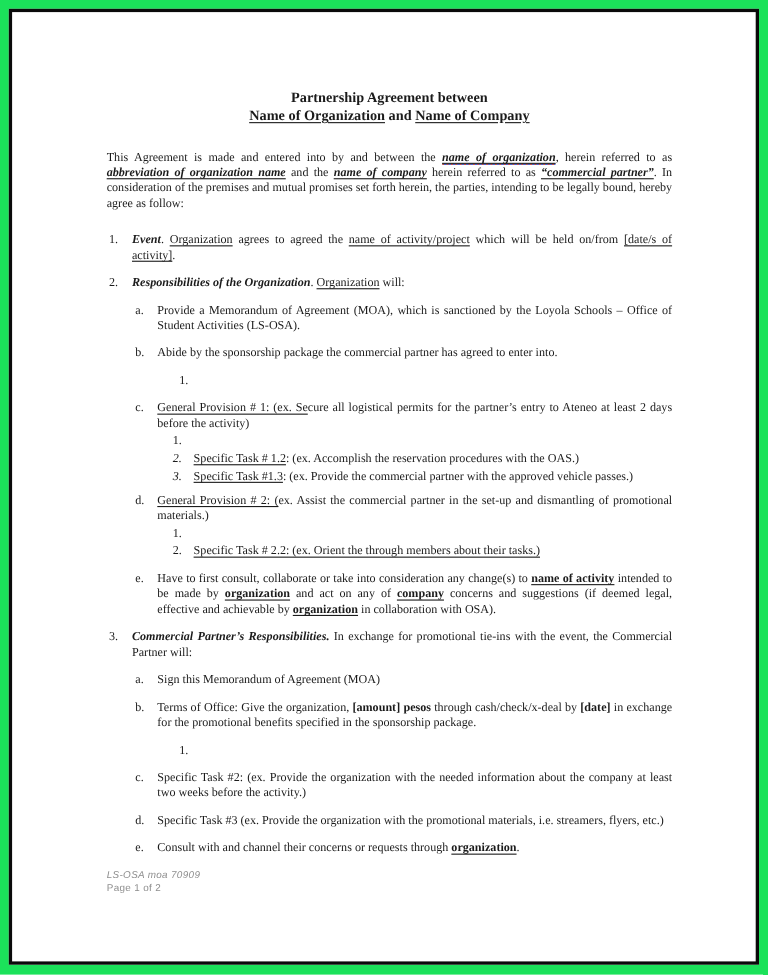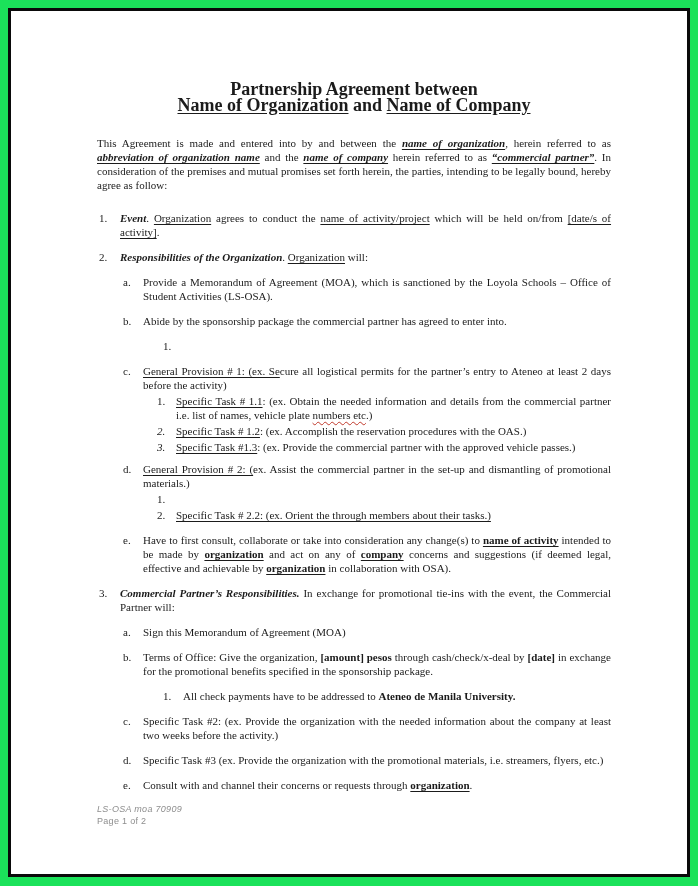--- a/index.html
+++ b/index.html
@@ -11,21 +11,21 @@
   }
   .frame{
     position:absolute;top:8px;left:8px;right:8px;bottom:9px;
     background:#ffffff;border:3px solid #0a0a0a;box-sizing:border-box;
     overflow:hidden;
   }
   .content{
     padding:70px 76px 0 86px;
     font-size:11px;line-height:14px;color:#1b1b1b;
   }
-  .title{text-align:center;font-size:18px;line-height:16px;margin-bottom:23px;}
+  .title{text-align:center;font-size:13px;line-height:16px;margin-bottom:23px;}
   .intro{text-align:justify;margin-bottom:19px;}
   
   .f-b{font-weight:bold;}
   .f-i{font-style:italic;}
   .f-u{text-decoration:underline;text-underline-offset:2px;}
   .f-r{text-decoration:underline wavy #c0392b;text-decoration-thickness:1px;text-underline-offset:2px;}
   .f-g{background-image:linear-gradient(90deg,#c94a3f 0 2px,#4a62c9 2px 4px);
        background-size:4px 1px;background-repeat:repeat-x;background-position:0 100%;
        padding-bottom:1px;}
   
@@ -61,21 +61,21 @@
     <div class="title">
       <div><span class="f-b">Partnership Agreement between</span></div>
       <div><span class="f-b f-u">Name of Organization</span><span class="f-b"> and </span><span class="f-b f-u">Name of Company</span></div>
     </div>
 
     <p class="intro"><span>This Agreement is made and entered into by and between the </span><span class="f-b f-i f-u f-g">name of organization</span><span>, herein referred to as </span><span class="f-b f-i f-u">abbreviation of organization name</span><span> and the </span><span class="f-b f-i f-u">name of company</span><span> herein referred to as </span><span class="f-b f-i f-u">“commercial partner”</span><span>. In consideration of the premises and mutual promises set forth herein, the parties, intending to be legally bound, hereby agree as follow:</span></p>
 
     <div>
         <div class="row ind-n1 mb-n">
           <span class="marker"><span>1.</span></span>
-          <div class="text"><span class="f-b f-i">Event</span><span>. </span><span class="f-u">Organization</span><span> agrees to conduct the </span><span class="f-u">name of activity/project</span><span> which will be held on/from </span><span class="f-u">[date/s of activity]</span><span>.</span></div>
+          <div class="text"><span class="f-b f-i">Event</span><span>. </span><span class="f-u">Organization</span><span> agrees to agreed the </span><span class="f-u">name of activity/project</span><span> which will be held on/from </span><span class="f-u">[date/s of activity]</span><span>.</span></div>
         </div>
         <div class="row ind-n1 mb-n">
           <span class="marker"><span>2.</span></span>
           <div class="text"><span class="f-b f-i">Responsibilities of the Organization</span><span>.  </span><span class="f-u">Organization</span><span> will:</span></div>
         </div>
         <div class="row ind-a mb-n">
           <span class="marker"><span>a.</span></span>
           <div class="text"><span>Provide a Memorandum of Agreement (MOA), which is sanctioned by the Loyola Schools – Office of Student Activities (LS-OSA).</span></div>
         </div>
         <div class="row ind-a mb-n">
@@ -84,21 +84,20 @@
         </div>
         <div class="row ind-n3b mb-n">
           <span class="marker"><span>1.</span></span>
         </div>
         <div class="row ind-a mb-s">
           <span class="marker"><span>c.</span></span>
           <div class="text"><span class="f-u">General Provision # 1: (ex. Se</span><span>cure all logistical permits for the partner’s entry to Ateneo at least 2 days before the activity)</span></div>
         </div>
         <div class="row ind-n3 mb-s">
           <span class="marker"><span>1.</span></span>
-          <div class="text"><span class="f-u">Specific Task # 1.1</span><span>: (ex. Obtain the needed information and details from the commercial partner i.e. list of names, vehicle plate </span><span class="f-r">numbers etc</span><span>.)</span></div>
         </div>
         <div class="row ind-n3 mb-s">
           <span class="marker"><span class="f-i">2.</span></span>
           <div class="text"><span class="f-u">Specific Task # 1.2</span><span>: (ex. Accomplish the reservation procedures with the OAS.)</span></div>
         </div>
         <div class="row ind-n3 mb-m">
           <span class="marker"><span class="f-i">3.</span></span>
           <div class="text"><span class="f-u">Specific Task #1.3</span><span>: (ex. Provide the commercial partner with the approved vehicle passes.)</span></div>
         </div>
         <div class="row ind-a mb-s">
@@ -123,21 +122,20 @@
         <div class="row ind-a mb-n">
           <span class="marker"><span>a.</span></span>
           <div class="text"><span>Sign this Memorandum of Agreement (MOA)</span></div>
         </div>
         <div class="row ind-a mb-n">
           <span class="marker"><span>b.</span></span>
           <div class="text"><span>Terms of Office: Give the organization, </span><span class="f-b">[amount] pesos</span><span> through cash/check/x-deal by </span><span class="f-b">[date]</span><span> in exchange for the promotional benefits specified in the sponsorship package.</span></div>
         </div>
         <div class="row ind-n3b mb-n">
           <span class="marker"><span>1.</span></span>
-          <div class="text"><span>All check payments have to be addressed to </span><span class="f-b">Ateneo de Manila University.</span></div>
         </div>
         <div class="row ind-a mb-n">
           <span class="marker"><span>c.</span></span>
           <div class="text"><span>Specific Task #2: (ex. Provide the organization with the needed information about the company at least two weeks before the activity.)</span></div>
         </div>
         <div class="row ind-a mb-n">
           <span class="marker"><span>d.</span></span>
           <div class="text"><span>Specific Task #3 (ex. Provide the organization with the promotional materials, i.e. streamers, flyers, etc.)</span></div>
         </div>
         <div class="row ind-a mb-n">

